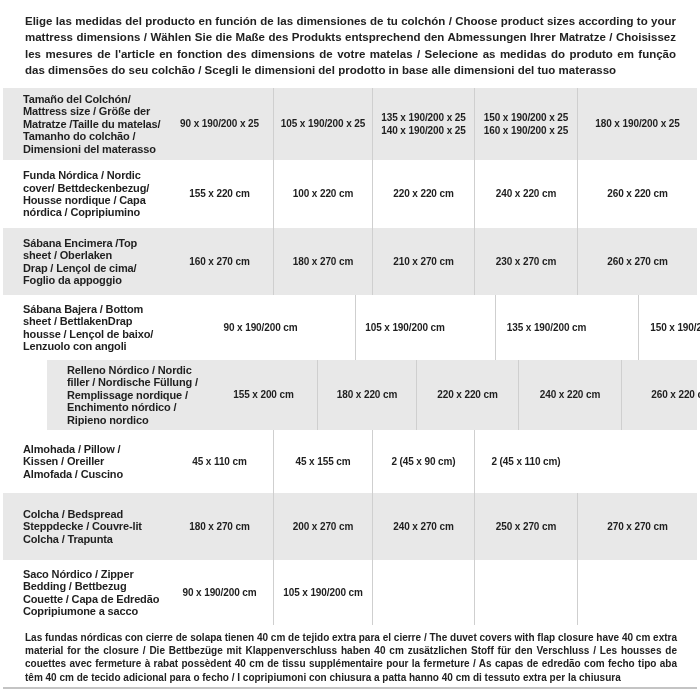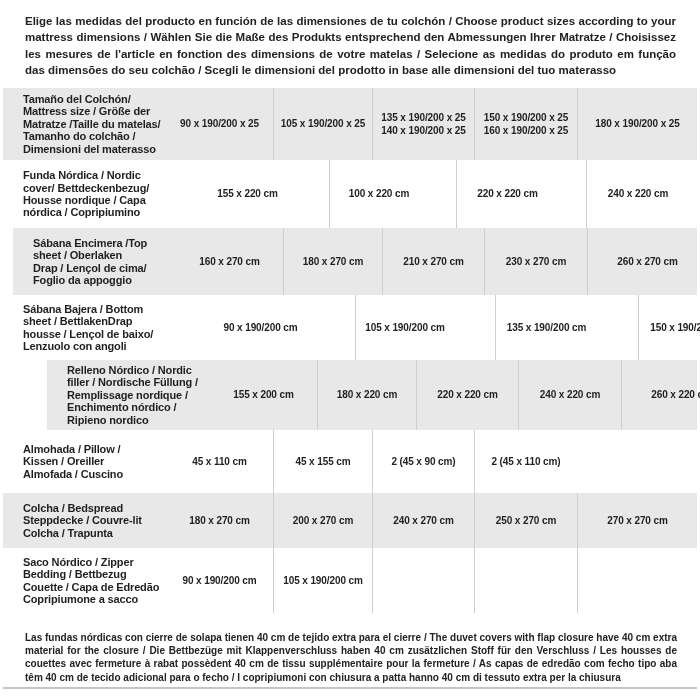--- a/index.html
+++ b/index.html
@@ -11,26 +11,26 @@
     position:absolute; top:13px; left:25px; width:651px;
     font-size:11.5px; font-weight:bold; line-height:1.42;
     text-align:justify; color:#222222;
   }
 
   .size-table { position:absolute; top:88px; left:3px; width:694px; }
   .row { display:grid; grid-template-columns:163px 107px 99px 102px 103px 120px; }
   .row:nth-child(odd)  { background:#e8e8e8; }
   .row:nth-child(even) { background:#ffffff; }
   .row:nth-child(1) { height:72px; }
-  .row:nth-child(2) { height:68px;gap:28px; }
-  .row:nth-child(3) { height:67px;margin-left:10px; }
+  .row:nth-child(2) { height:68px; }
+  .row:nth-child(3) { height:67px; }
   .row:nth-child(4) { height:65px;gap:41px; }
   .row:nth-child(5) { height:70px;margin-left:44px; }
   .row:nth-child(6) { height:63px; }
-  .row:nth-child(7) { height:55px; }
+  .row:nth-child(7) { height:67px; }
   .row:nth-child(8) { height:65px; }
 
   .cell { display:flex; align-items:center; white-space:pre-line; }
   .cell.label {
     justify-content:flex-start; padding-left:20px;
     font-size:11px; font-weight:bold; line-height:1.13; letter-spacing:-0.15px;
   }
   .cell.val {
     justify-content:center; text-align:center;
     font-size:10px; font-weight:bold; line-height:1.35; letter-spacing:-0.1px;

